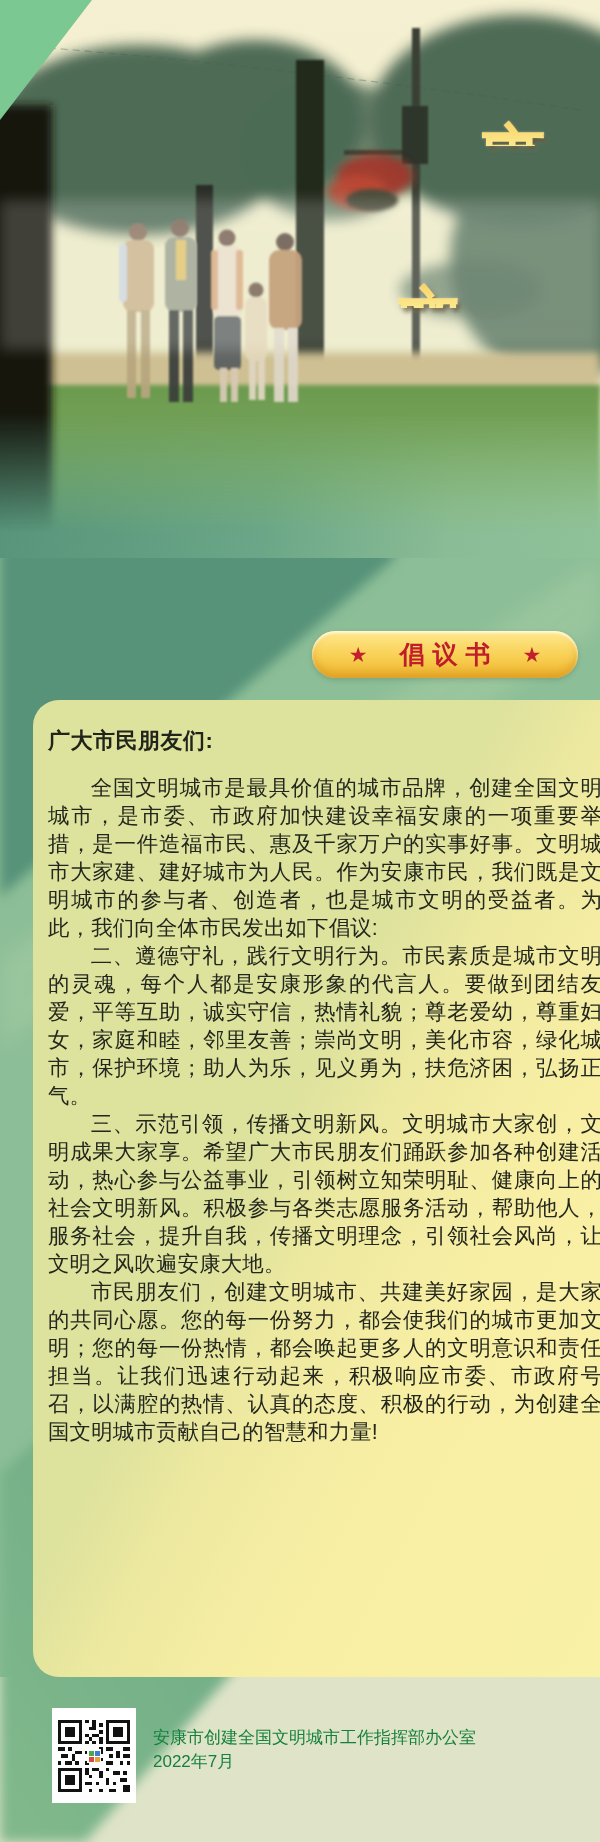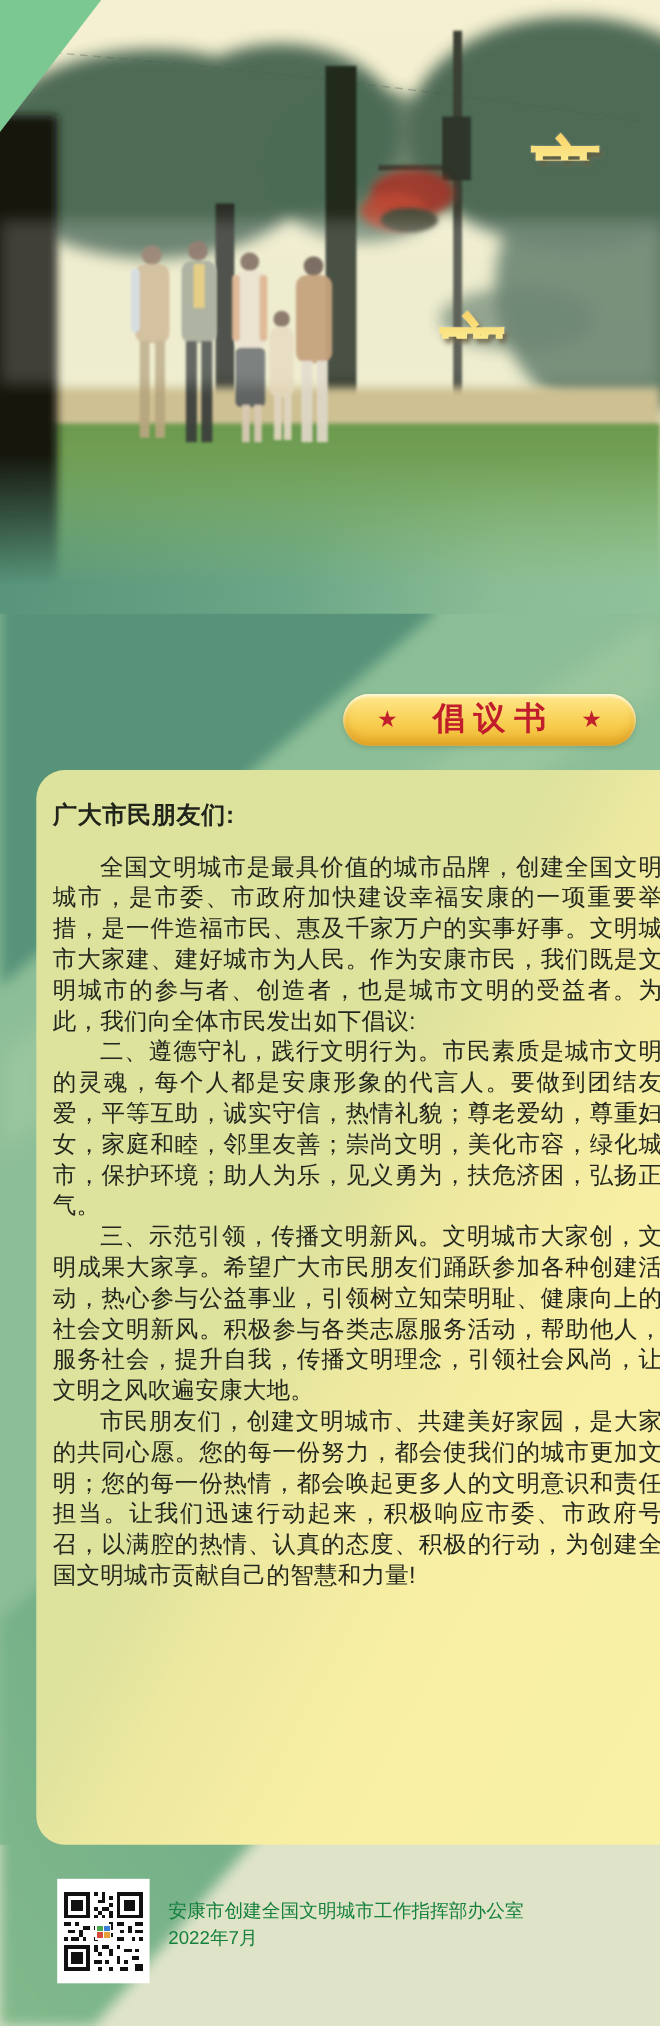--- a/index.html
+++ b/index.html
@@ -41,21 +41,21 @@
   .badge{
     position:absolute;left:312px;top:631px;width:266px;height:47px;z-index:5;
     border-radius:24px;display:flex;align-items:center;justify-content:center;gap:24px;
     background:linear-gradient(180deg,#ffe98e 0%,#f8cf52 55%,#f0b62e 100%);
     box-shadow:0 2px 5px rgba(80,110,80,.3),
       inset 0 2px 3px rgba(255,255,240,.9),
       inset 0 -5px 9px rgba(205,135,25,.5);
   }
   .badge-star{color:#c3202e;font-size:21px;line-height:1;}
   .badge-label{
-    color:#c01c2b;font-size:29px;font-weight:bold;letter-spacing:8px;
+    color:#c01c2b;font-size:25px;font-weight:bold;letter-spacing:8px;
     text-indent:8px;line-height:1;
   }
   
   .card{
     position:absolute;left:33px;top:700px;width:600px;height:977px;z-index:5;
     box-sizing:border-box;border-radius:26px;overflow:hidden;
     padding:26px 31px 18px 15px;
     background:linear-gradient(118deg,#dde29d 0%,#dde29d 42%,#eee9a0 52%,#f8efa4 68%,#f9f1a6 100%);
   }
   .salutation{

